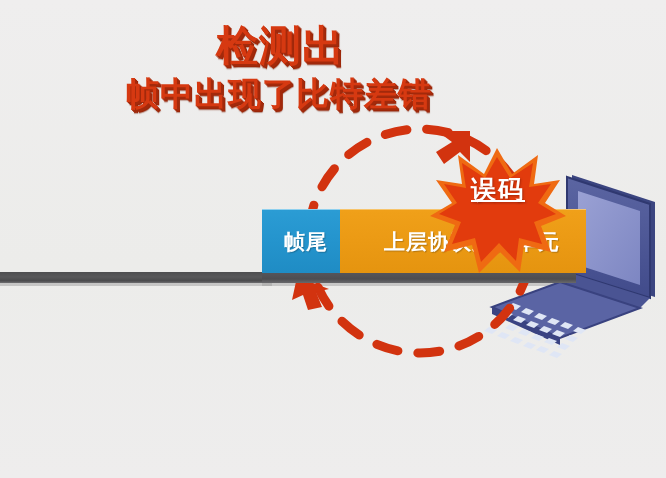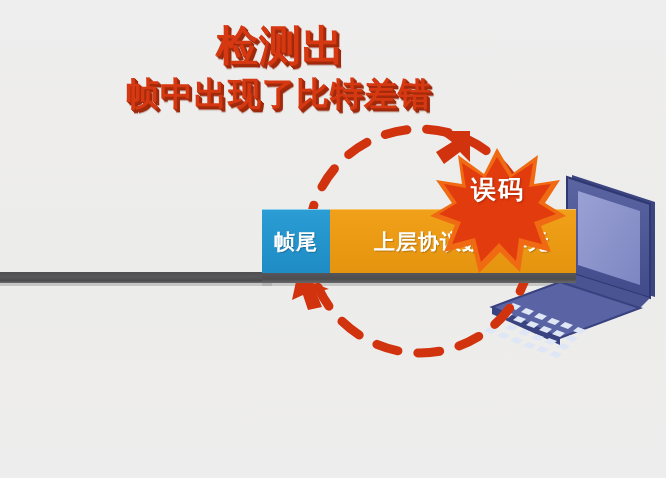--- a/index.html
+++ b/index.html
@@ -63,20 +63,21 @@
   }
   .fld {
     display: flex;
     align-items: center;
     justify-content: center;
     color: #ffffff;
     font-weight: bold;
     font-size: 21px;
     letter-spacing: 1px;
     text-shadow: 1px 1px 1px rgba(0,0,0,.22);
+    padding-left: 10px;
   }
   #field-trailer {
     width: 68px;
     background: linear-gradient(180deg,#2b9cd4 0%,#2494cd 50%,#1f8cc4 100%);
     border-top: 1px solid #8fd0ee;
   }
   #field-payload {
     width: 246px;
     background: linear-gradient(180deg,#f0a019 0%,#eb9a14 50%,#e5940f 100%);
     border-top: 1px solid #f7c46b;
@@ -108,20 +109,21 @@
   #burst-label {
     position: absolute;
     left: 452px; top: 173px;
     width: 92px;
     text-align: center;
     color: #ffffff;
     font-size: 25px;
     font-weight: bold;
     letter-spacing: 2px;
     text-shadow: 1px 1px 2px rgba(120,25,5,.55);
+    text-decoration: underline;
   }
 </style>
 </head>
 <body>
 
 <div id="stage">
 
   <div class="redtext" id="title-line-1">检测出</div>
   <div class="redtext" id="title-line-2">帧中出现了比特差错</div>
 

